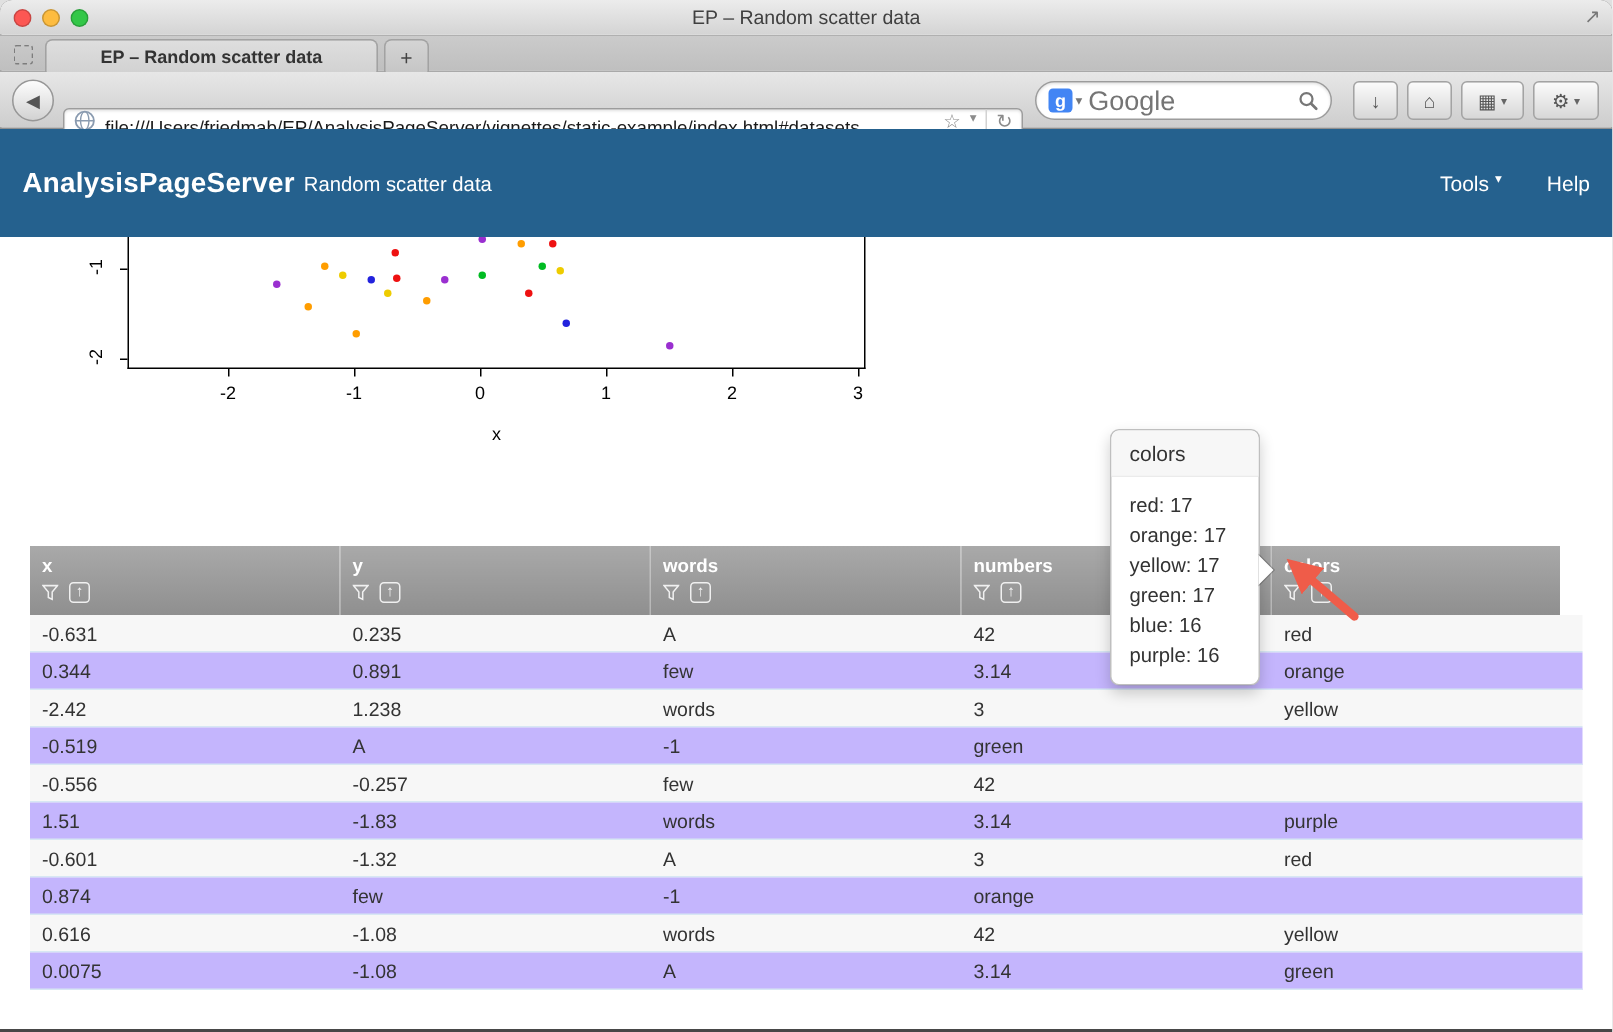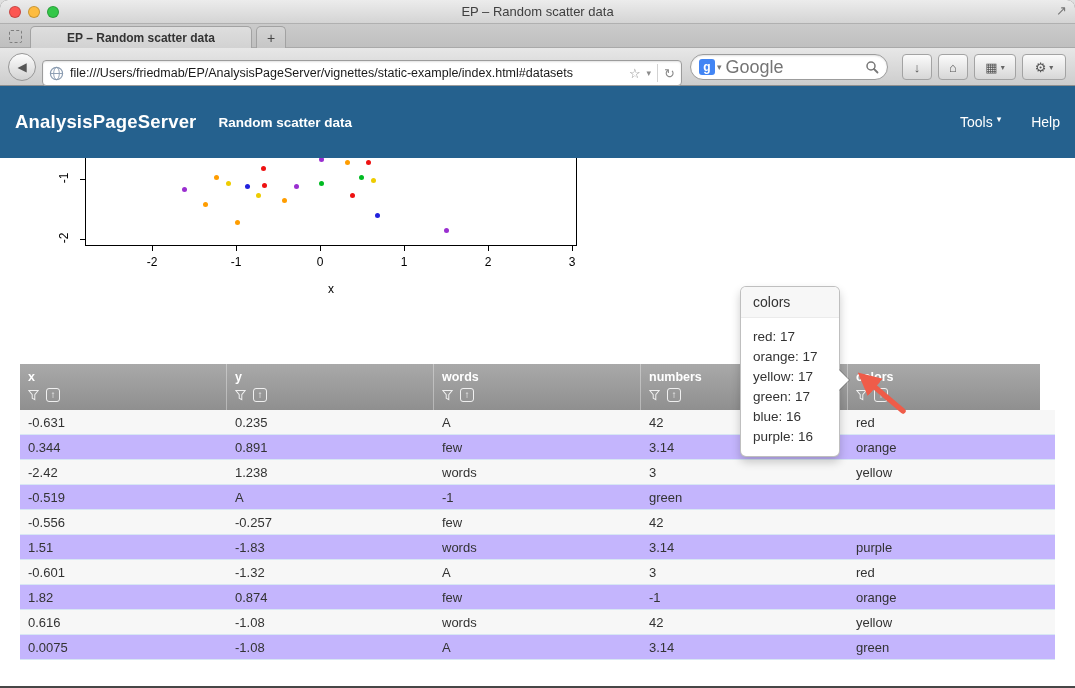--- a/index.html
+++ b/index.html
@@ -28,22 +28,22 @@
             background:linear-gradient(#d4d4d4,#c6c6c6); border:1px solid #a2a2a2; border-bottom:none;
             border-radius:5px 5px 0 0; font-size:14px; color:#444;
             display:flex; align-items:center; justify-content:center; cursor:default; }
 
   
   .toolbar { position:relative; height:38px; background:linear-gradient(#e7e7e7,#cdcdcd);
              border-bottom:1px solid #8f8f8f; }
   .back-btn { position:absolute; left:8px; top:5px; width:28px; height:28px; border-radius:50%;
               background:linear-gradient(#fdfdfd,#d2d2d2); border:1px solid #979797;
               color:#555; font-size:12px; display:flex; align-items:center; justify-content:center; }
-  .urlbar { position:absolute; left:42px; top:12px; width:640px; height:26px; background:#fff;
-            border:1px solid #9c9c9c; border-radius:4px; display:flex; align-items:center;
+  .urlbar { position:absolute; left:42px; top:24px; width:640px; height:26px; background:#fff;
+            border:1px solid #9c9c9c; border-radius:4px; display:flex; 
             padding:0 6px; box-shadow:inset 0 1px 2px rgba(0,0,0,.12); }
   .urlbar input { flex:1; border:none; outline:none; font-size:12.5px; color:#1a1a1a;
                   font-family:"Liberation Sans", sans-serif; background:transparent; min-width:0; }
   .url-icon { margin-right:6px; flex:none; }
   .field-glyph { color:#8b8b8b; font-size:13px; margin-left:6px; flex:none; }
   .field-sep { width:1px; height:18px; background:#d2d2d2; margin-left:6px; flex:none; }
   .searchbar { position:absolute; left:690px; top:6px; width:198px; height:26px; background:#fff;
                border:1px solid #9c9c9c; border-radius:13px; display:flex; align-items:center;
                padding:0 8px; box-shadow:inset 0 1px 2px rgba(0,0,0,.12); }
   .g-icon { width:16px; height:16px; border-radius:3px; background:#4285f4; color:#fff;
@@ -54,21 +54,21 @@
   .magnifier { flex:none; }
   .tb-btn { position:absolute; top:6px; height:26px; background:linear-gradient(#fbfbfb,#d7d7d7);
             border:1px solid #a3a3a3; border-radius:4px; color:#555; font-size:13px;
             display:flex; align-items:center; justify-content:center; gap:3px; }
   .tb-caret { font-size:8px; color:#666; }
 
   
   .navbar { position:relative; height:72px; background:#25618e; display:flex; align-items:center;
             padding:0 15px; color:#fff; }
   .brand { font-size:18.5px; font-weight:bold; letter-spacing:.2px; }
-  .nav-page { margin-left:22px; font-size:13.5px; font-weight:bold;text-align:center; }
+  .nav-page { margin-left:6px; font-size:13.5px; font-weight:normal;text-align:center; }
   .nav-spacer { flex:1; }
   .nav-right { font-size:14px; margin-left:30px; display:flex; align-items:flex-start; gap:4px; }
   .nav-caret { font-size:9px; }
 
   
   .content { position:relative; height:530px; background:#fff; }
   .page-bottom-line { position:absolute; left:0; bottom:0; width:100%; height:2px; background:#474747; }
 
   
   .plot-panel { position:absolute; left:20px; top:0; width:600px; height:202px; overflow:hidden; }
@@ -332,21 +332,20 @@
             <div class="td">purple</div>
           </div>
           <div class="tr odd">
             <div class="td">-0.601</div>
             <div class="td">-1.32</div>
             <div class="td">A</div>
             <div class="td">3</div>
             <div class="td">red</div>
           </div>
           <div class="tr even">
-            <div class="td">1.82</div>
             <div class="td">0.874</div>
             <div class="td">few</div>
             <div class="td">-1</div>
             <div class="td">orange</div>
           </div>
           <div class="tr odd">
             <div class="td">0.616</div>
             <div class="td">-1.08</div>
             <div class="td">words</div>
             <div class="td">42</div>

